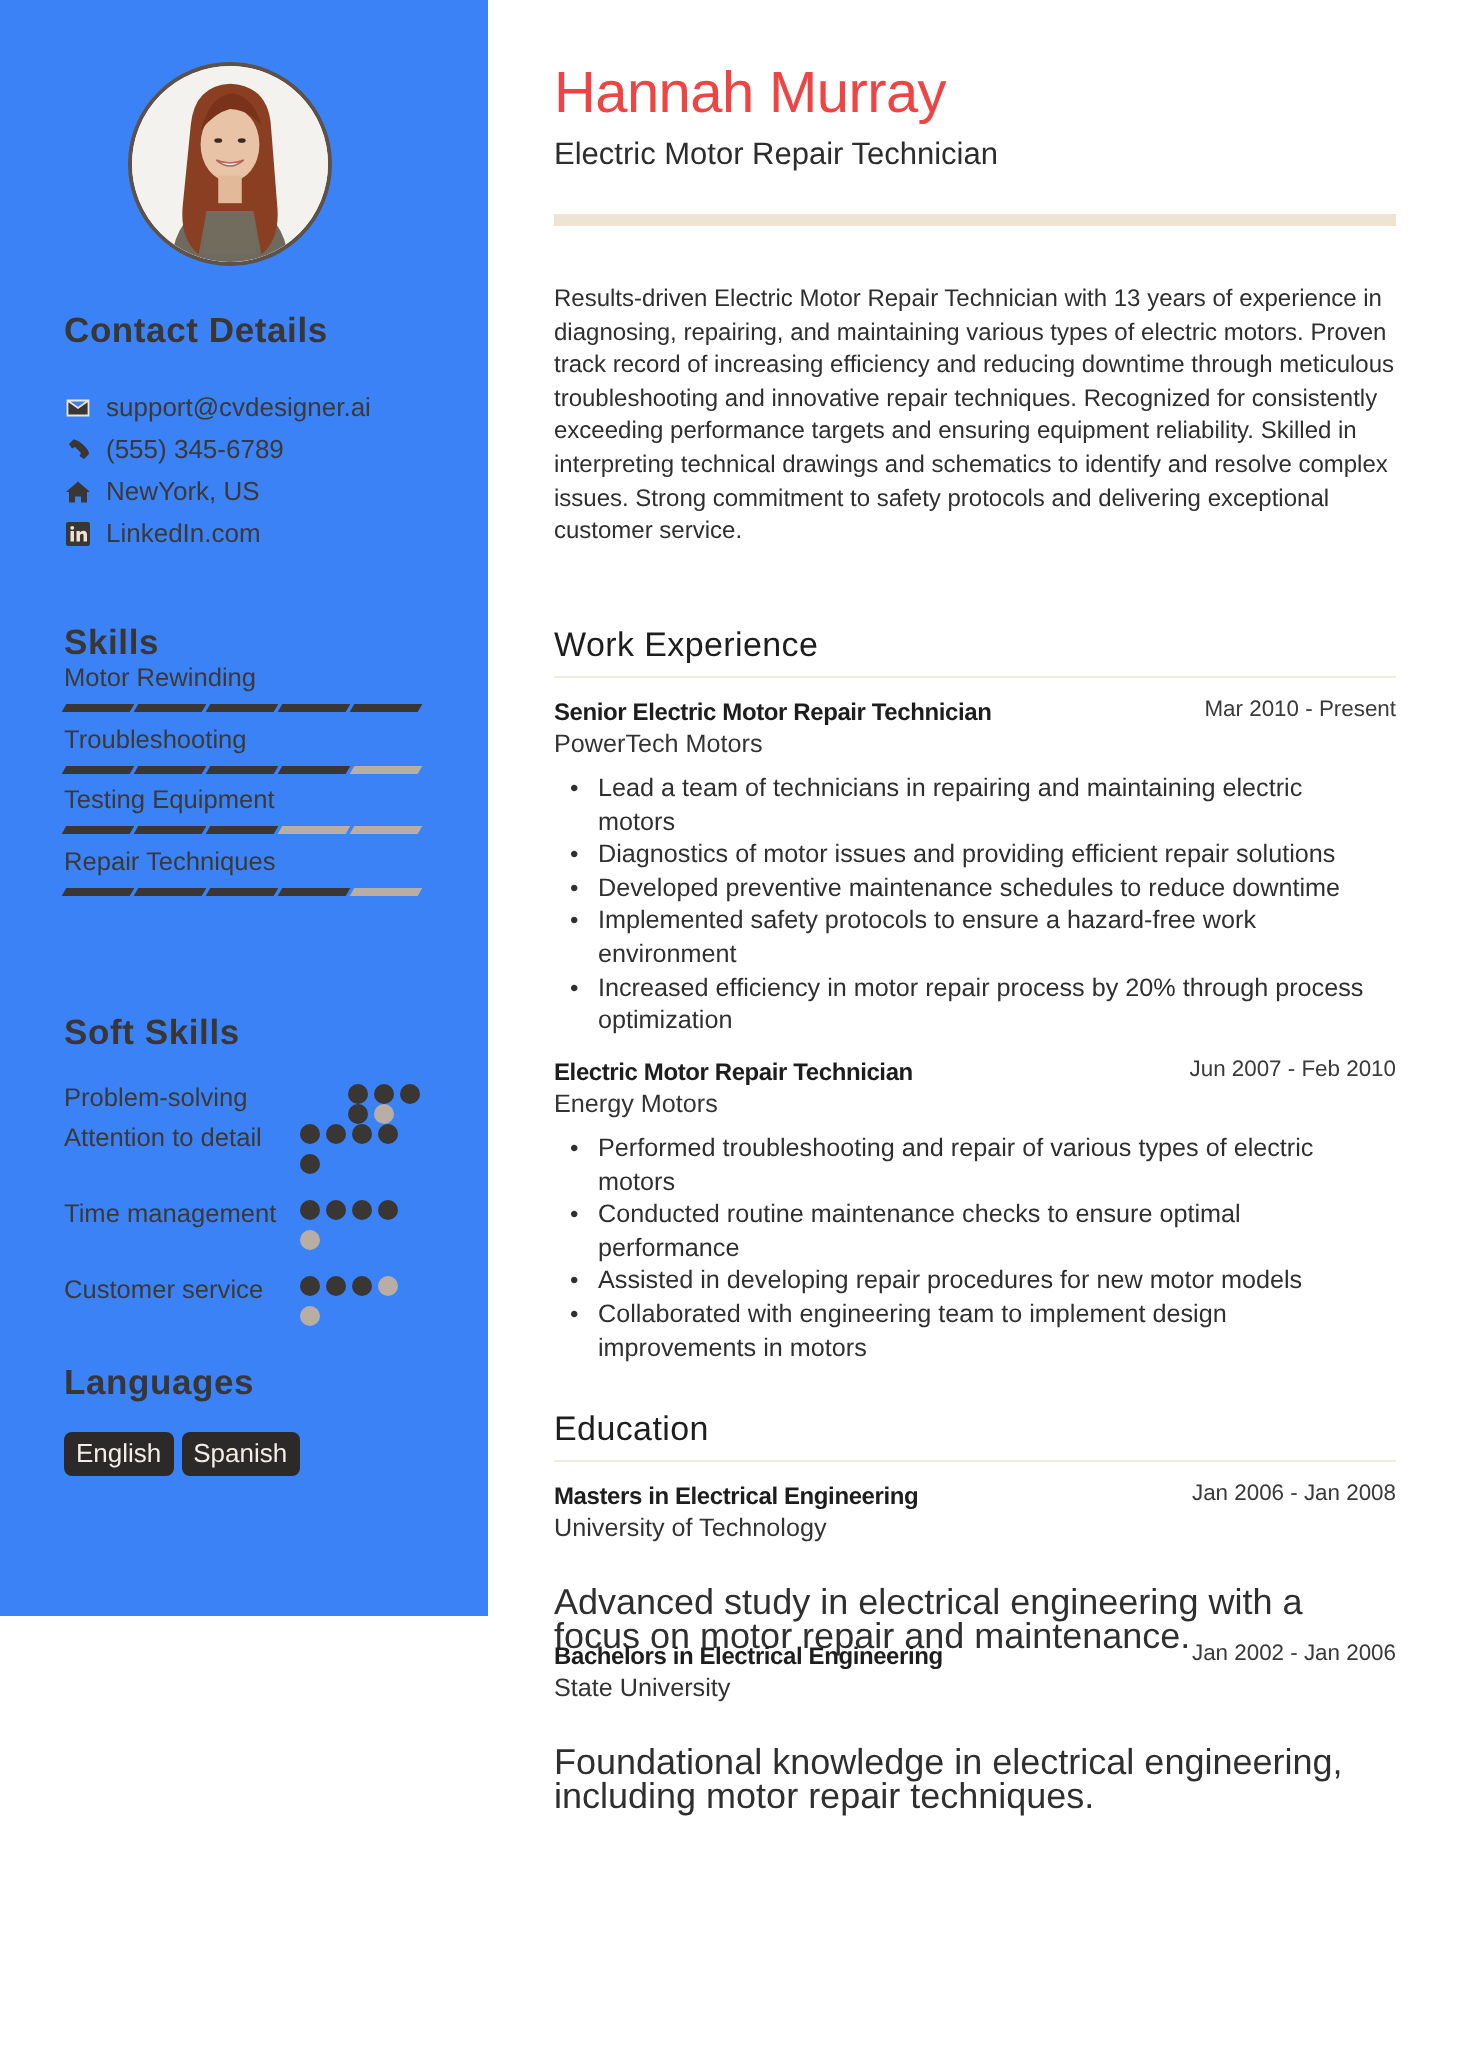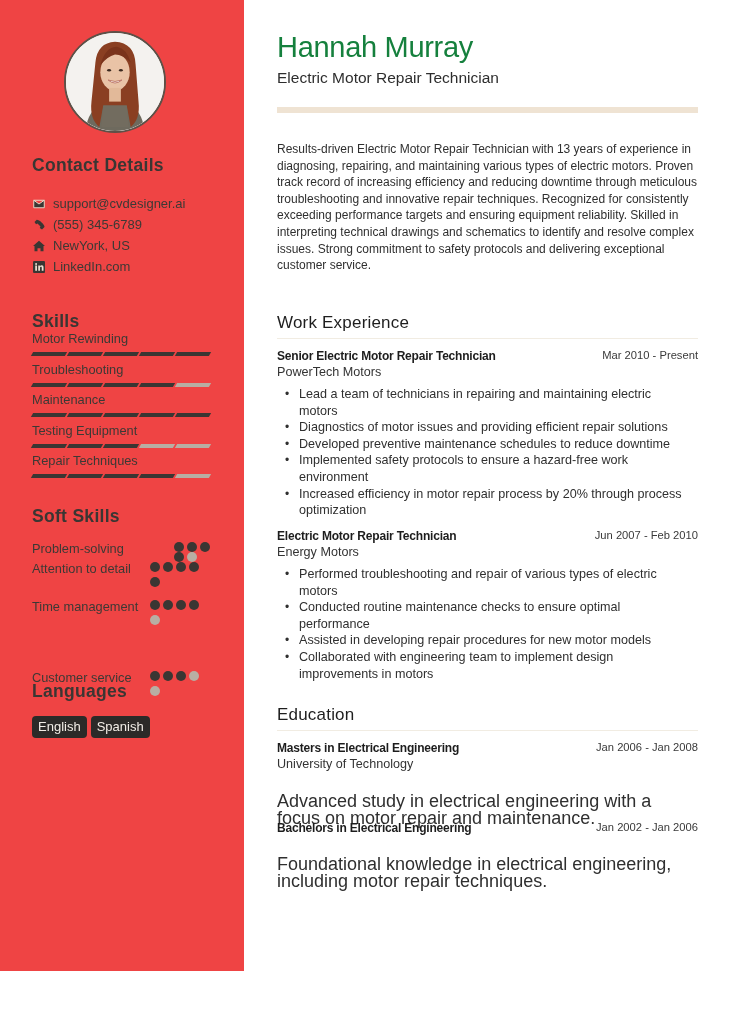--- a/index.html
+++ b/index.html
@@ -1,21 +1,21 @@
 <!DOCTYPE html>
 <html><head>
   <meta charset="utf-8">
   <style>
     * { margin: 0; padding: 0; box-sizing: border-box; }
     html, body { width: 730px; height: 1024px; background: #ffffff; overflow: hidden; }
     body { font-family: "Liberation Sans", "DejaVu Sans", sans-serif; color: #2b2b2b; position: relative; }
 
     .sidebar {
-      position: absolute; left: 0; top: 0; width: 244px; height: 971px;
-      background: #ef4444;
+      position: absolute; left: 0; top: 0; width: 244px; height: 808px;
+      background: #3b82f6;
     }
     .photo {
       position: absolute; left: 64px; top: 31px; width: 102px; height: 102px;
       border-radius: 50%; border: 2px solid #5d5148; overflow: hidden;
       background: #f5f3f0;
     }
     .photo svg { width: 100%; height: 100%; display: block; }
 
     .side-heading {
       position: absolute; left: 32px; font-size: 17.5px; font-weight: bold;
@@ -40,30 +40,30 @@
     .soft-list { position: absolute; left: 32px; top: 540px; width: 190px; }
     .soft { display: flex; align-items: flex-start; }
     .soft-label { width: 118px; font-size: 12.8px; color: #3c3935; line-height: 17px; }
     .soft-dots { width: 54px; display: flex; flex-wrap: wrap; margin-top: 2px; row-gap: 5px; }
     .soft-dots span { width: 10px; height: 10px; border-radius: 50%; background: #3a3633; margin-right: 3px; }
     .soft-dots span.off { background: #b8aea3; }
     .soft.s1 { height: 20px; gap: 36px; }
     .soft.s1 .soft-dots { row-gap: 0; }
     .soft.s2 { height: 38px; }
     .soft.s3 { height: 38px; }
-    .soft.s4 { height: 38px; margin-top: 33px; }
+    .soft.s4 { height: 38px; }
 
     .lang-list { position: absolute; left: 32px; top: 716px; display: flex; gap: 4px; }
     .lang-tag {
       background: #2c2a28; color: #f2ede6; font-size: 13px; padding: 3px 6px 4px 6px;
       border-radius: 4px; line-height: 15px;
     }
 
     .main { position: absolute; left: 277px; top: 0; width: 421px; }
-    .name { position: absolute; top: 31px; left: 0; font-size: 29px; font-weight: 500; color: #15803d; letter-spacing: -0.3px; white-space: nowrap; }
+    .name { position: absolute; top: 31px; left: 0; font-size: 29px; font-weight: 500; color: #ef4444; letter-spacing: -0.3px; white-space: nowrap; }
     .title { position: absolute; top: 69px; left: 0; font-size: 15.5px; color: #2d2d2d; white-space: nowrap; }
     .head-rule { position: absolute; top: 107px; left: 0; width: 421px; height: 6px; background: #efe3d3; }
 
     .summary { position: absolute; top: 141px; left: 0; width: 425px; font-size: 12px; line-height: 16.6px; color: #2f2f2f; }
 
     .section-title { position: absolute; left: 0; font-size: 17px; font-weight: 400; color: #1e1e1e; letter-spacing: 0.2px; }
     .section-rule { position: absolute; left: 0; width: 421px; height: 1px; background: #f1ece2; }
 
     .entry { position: absolute; left: 0; width: 421px; }
     .entry-head { display: flex; justify-content: space-between; align-items: flex-start; }
@@ -149,30 +149,20 @@
       <span class="skill-label">Troubleshooting</span>
       <div class="skill-bars">
           <span></span>
           <span></span>
           <span></span>
           <span></span>
           <span class="off"></span>
         </div>
     </div>
     <div class="skill">
-      <span class="skill-label">Maintenance</span>
-      <div class="skill-bars">
-          <span></span>
-          <span></span>
-          <span></span>
-          <span></span>
-          <span></span>
-        </div>
-    </div>
-    <div class="skill">
       <span class="skill-label">Testing Equipment</span>
       <div class="skill-bars">
           <span></span>
           <span></span>
           <span></span>
           <span class="off"></span>
           <span class="off"></span>
         </div>
     </div>
     <div class="skill">
@@ -287,15 +277,16 @@
     </div>
     <div class="entry-org">University of Technology</div>
     <p class="entry-desc">Advanced study in electrical engineering with a focus on motor repair and maintenance.</p>
   </div>
 
   <div class="entry" style="top:820px">
     <div class="entry-head">
       <span class="entry-role">Bachelors in Electrical Engineering</span>
       <span class="entry-date">Jan 2002 - Jan 2006</span>
     </div>
+    <div class="entry-org">State University</div>
     <p class="entry-desc">Foundational knowledge in electrical engineering, including motor repair techniques.</p>
   </div>
 </main>
 
 </body></html>

